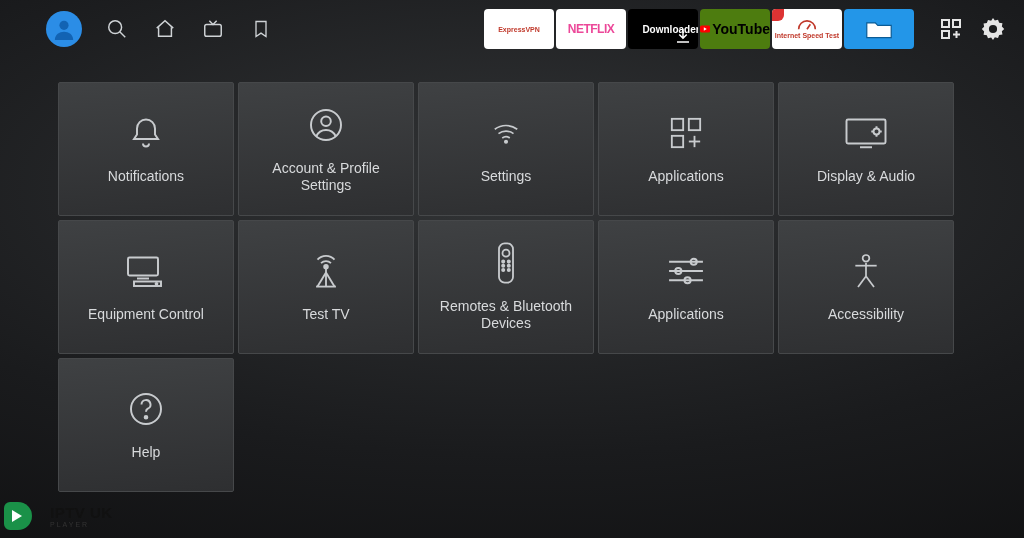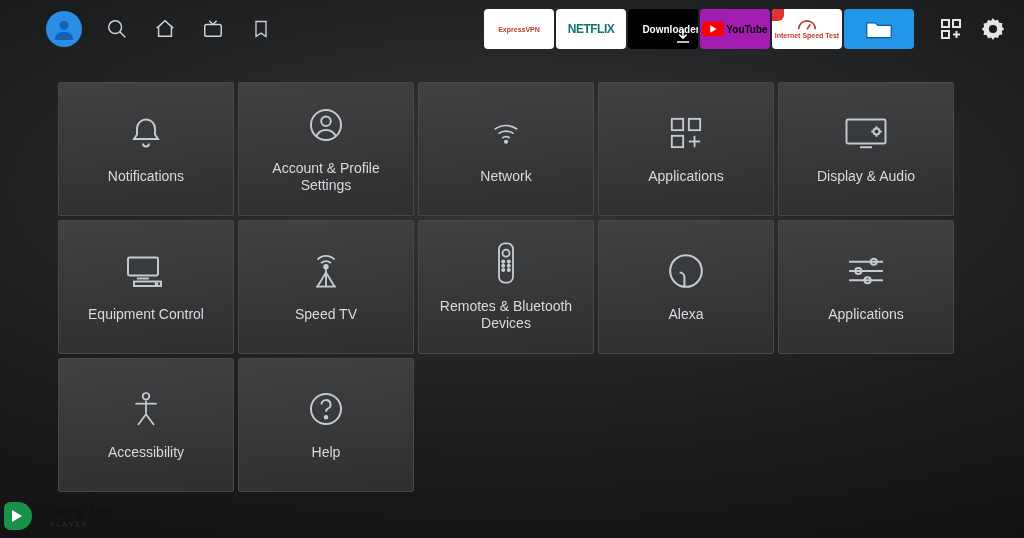--- a/index.html
+++ b/index.html
@@ -25,23 +25,23 @@
   .nav-icons svg { stroke: #cfd3d6; fill: none; stroke-width: 1.6; }
   .spacer { flex: 1; }
   .app-row { display: flex; gap: 2px; align-items: center; }
   .app-tile {
     width: 70px; height: 40px; border-radius: 4px;
     display:flex; align-items:center; justify-content:center;
     font-size: 10px; font-weight: bold; color:#fff;
     position: relative; overflow: hidden;
   }
   .app-tile.white { background:#fff; color:#c0392b; }
-  .app-tile.netflix { background:#fff; color:#0f766e; font-size:12px; letter-spacing:-0.5px;}
+  .app-tile.netflix { background:#fff; color:#ec4899; font-size:12px; letter-spacing:-0.5px;}
   .app-tile.orange { background:#000000; color:#fff; font-size:10px;padding-left:16px; }
-  .app-tile.youtube { background:#a21caf; color:#000; font-size:10px; }
+  .app-tile.youtube { background:#4d7c0f; color:#000; font-size:14px; }
   .app-tile.speed { background:#fff; color:#c0392b; font-size:7px; line-height:1; text-align:center;}
   .app-tile.es { background:#2396e8; color:#fff; }
   .app-tile .badge { position:absolute; top:0; left:0; width:12px;height:12px;background:#d33;border-bottom-right-radius:6px;}
   .sys-icons { display:flex; gap:12px; margin-left:10px; align-items:center;}
   .sys-icons .ic { width:30px; height:30px; display:flex;align-items:center;justify-content:center;}
   .sys-icons svg { stroke:#e5e5e5; fill:none; stroke-width:2;}
   .grid-wrap { padding: 24px 18px 0 58px; }
   .grid {
     display: grid;
     grid-template-columns: repeat(5, 176px);
@@ -196,21 +196,21 @@
       </div>
       <div class="tile">
         <div class="ico">
           <svg viewBox="0 0 24 24" width="40" height="30">
             <path d="M3 9a15 15 0 0 1 18 0"></path>
             <path d="M6 12.5a10 10 0 0 1 12 0"></path>
             <path d="M9 16a5 5 0 0 1 6 0"></path>
             <circle cx="12" cy="19" r="1" fill="#c8cbce"></circle>
           </svg>
         </div>
-        <div class="lbl">Network</div>
+        <div class="lbl">Settings</div>
       </div>
       <div class="tile">
         <div class="ico">
           <svg viewBox="0 0 24 24" width="34" height="34">
             <rect x="2" y="2" width="8" height="8"></rect>
             <rect x="14" y="2" width="8" height="8"></rect>
             <rect x="2" y="14" width="8" height="8"></rect>
             <line x1="14" y1="18" x2="22" y2="18"></line>
             <line x1="18" y1="14" x2="18" y2="22"></line>
           </svg>
@@ -247,48 +247,39 @@
           <svg viewBox="0 0 24 26" width="34" height="38">
             <path d="M6 5a8 8 0 0 1 12 0"></path>
             <path d="M8.5 7.5a5 5 0 0 1 7 0"></path>
             <circle cx="12" cy="10" r="1.3" fill="#c8cbce"></circle>
             <line x1="12" y1="11" x2="12" y2="24"></line>
             <line x1="5" y1="24" x2="19" y2="24"></line>
             <line x1="12" y1="14" x2="6" y2="24"></line>
             <line x1="12" y1="14" x2="18" y2="24"></line>
           </svg>
         </div>
-        <div class="lbl">Speed TV</div>
+        <div class="lbl">Test TV</div>
       </div>
       <div class="tile">
         <div class="ico">
           <svg viewBox="0 0 14 30" width="20" height="42">
             <rect x="2" y="1" width="10" height="28" rx="4"></rect>
             <circle cx="7" cy="8" r="2.5"></circle>
             <circle cx="5" cy="14" r="0.8" fill="#c8cbce"></circle>
             <circle cx="9" cy="14" r="0.8" fill="#c8cbce"></circle>
             <circle cx="5" cy="17" r="0.8" fill="#c8cbce"></circle>
             <circle cx="9" cy="17" r="0.8" fill="#c8cbce"></circle>
             <circle cx="5" cy="20" r="0.8" fill="#c8cbce"></circle>
             <circle cx="9" cy="20" r="0.8" fill="#c8cbce"></circle>
           </svg>
         </div>
         <div class="lbl">Remotes &amp; Bluetooth Devices</div>
       </div>
       <div class="tile">
         <div class="ico">
-          <svg viewBox="0 0 24 24" width="38" height="38">
-            <circle cx="12" cy="12" r="10"></circle>
-            <path d="M11 21.8V16a3 3 0 0 0-3-3"></path>
-          </svg>
-        </div>
-        <div class="lbl">Alexa</div>
-      </div>
-      <div class="tile">
-        <div class="ico">
           <svg viewBox="0 0 26 20" width="40" height="32">
             <line x1="2" y1="4" x2="24" y2="4"></line>
             <circle cx="18" cy="4" r="2"></circle>
             <line x1="2" y1="10" x2="24" y2="10"></line>
             <circle cx="8" cy="10" r="2"></circle>
             <line x1="2" y1="16" x2="24" y2="16"></line>
             <circle cx="14" cy="16" r="2"></circle>
           </svg>
         </div>
         <div class="lbl">Applications</div>

